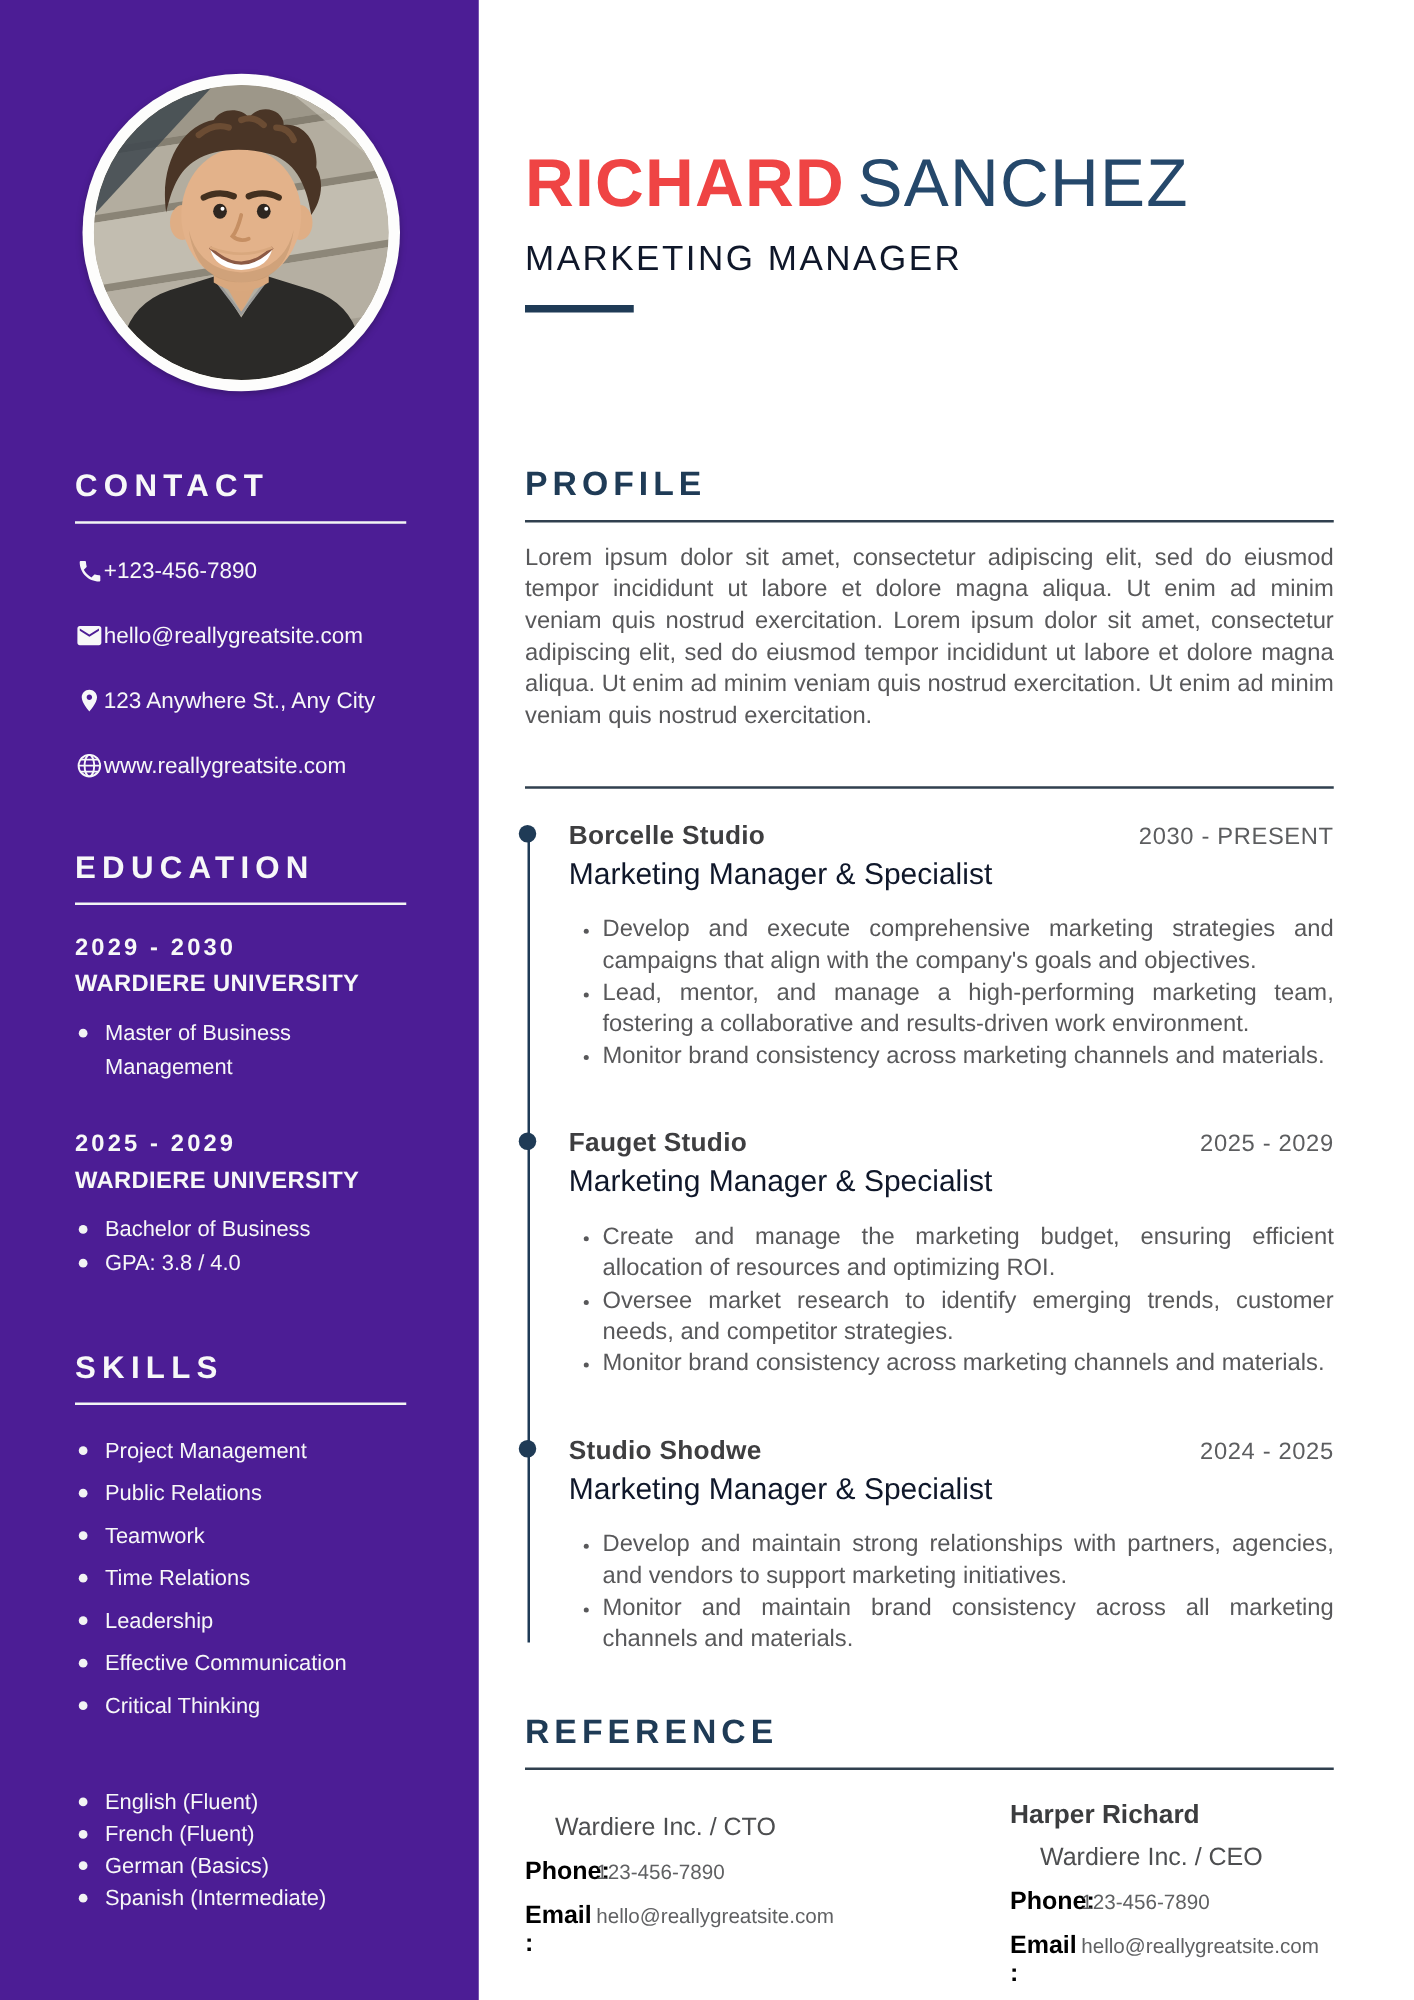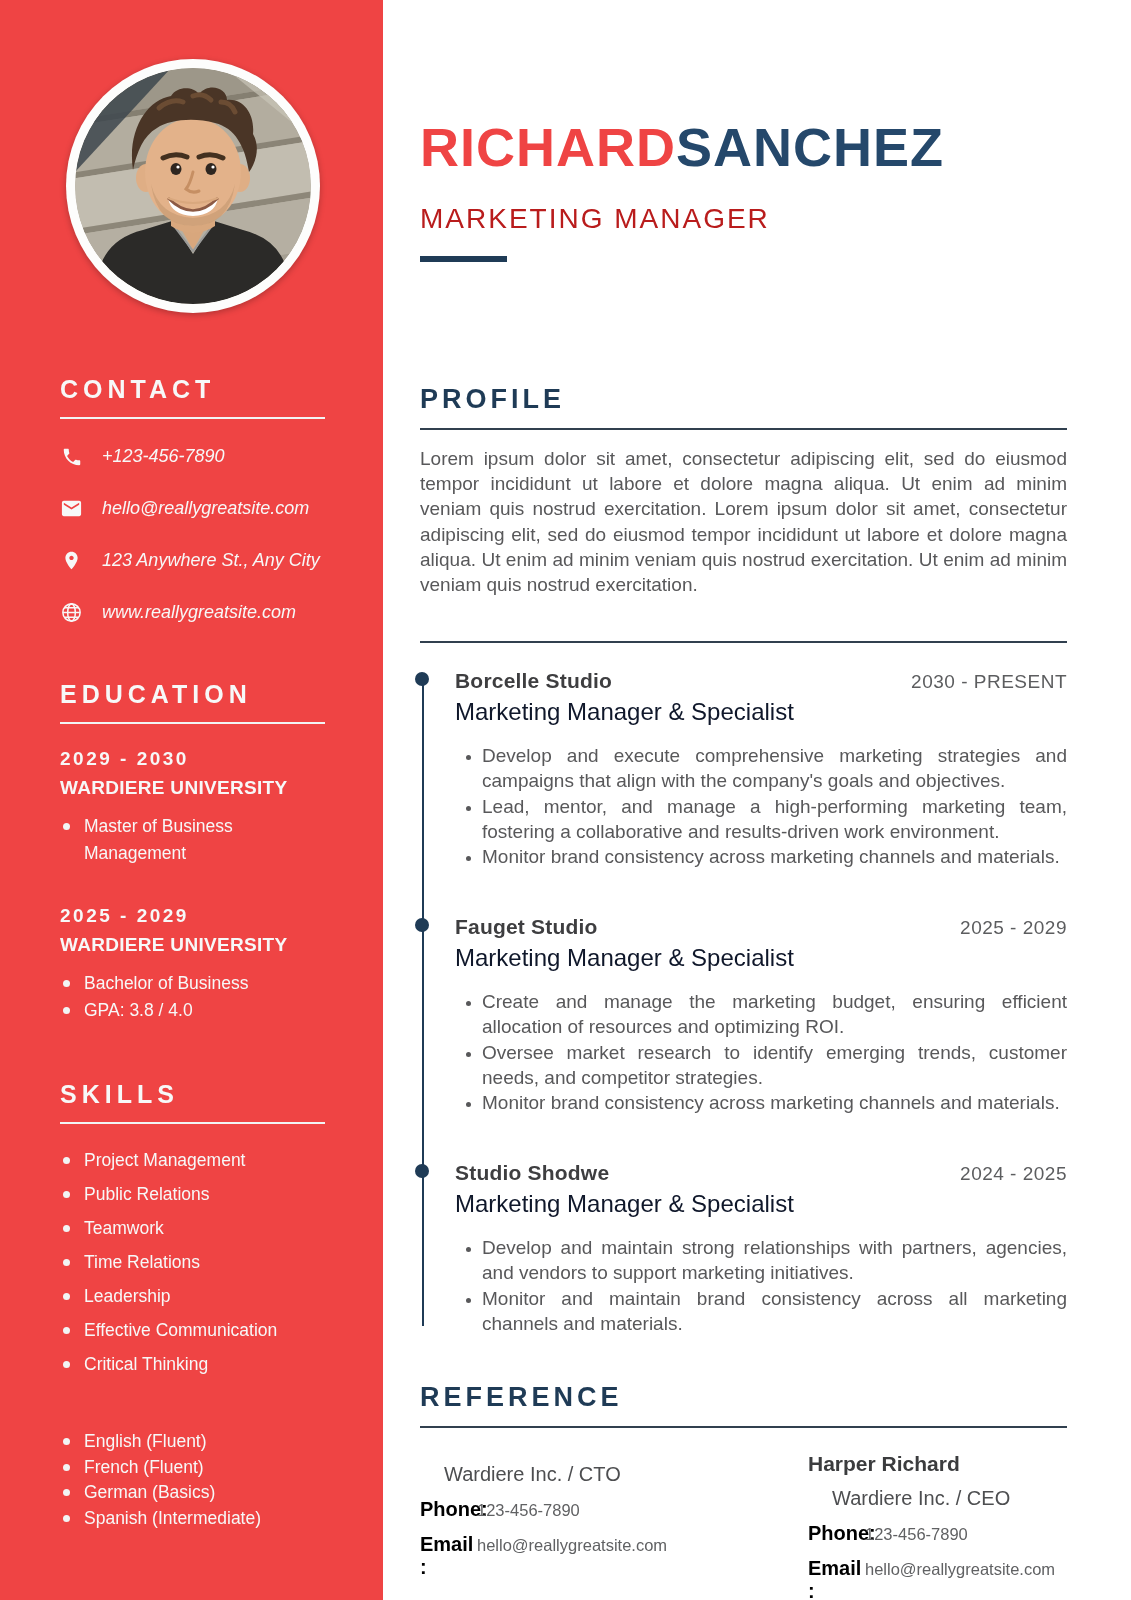--- a/index.html
+++ b/index.html
@@ -7,42 +7,42 @@
   body {
     height:1600px;
     font-family:"Liberation Sans", sans-serif;
     background:#ffffff;
     display:flex;
     overflow:hidden;
   }
   
   .sidebar {
     width:383px; flex:0 0 383px;
-    background:#ef4444;
+    background:#4c1d95;
     color:#f7f8f8;
     padding:0 58px 28px 60px;
   }
   .photo-ring {
     width:254px; height:254px;
     margin:59px auto 0;
     border-radius:50%;
     background:#fdfdfc;
     display:flex; align-items:center; justify-content:center;
     box-shadow:0 2px 6px rgba(0,0,0,.25);
   }
   .photo-ring svg { display:block; border-radius:50%; }
   .side-section { margin-top:56px; }
   .side-section.contact { margin-top:62px; }
   .side-heading {
     font-size:25px; font-weight:800; letter-spacing:5px;
     border-bottom:2px solid #f2f4f4;
     padding-bottom:13px;
   }
   .contact-list { margin-top:26px; }
-  .contact-item { display:flex; align-items:center; gap:19px; margin-bottom:29px; font-size:18px;font-style:italic; }
+  .contact-item { display:flex; align-items:center; margin-bottom:29px; font-size:18px; }
   .contact-item .cicon { width:23px; height:23px; flex:0 0 23px; display:flex; align-items:center; justify-content:center; }
   .edu-entry { margin-top:24px; }
   .edu-entry + .edu-entry { margin-top:38px; }
   .edu-dates { font-size:19px; font-weight:800; letter-spacing:2.5px; }
   .edu-school { font-size:19px; font-weight:800; margin-top:7px; letter-spacing:.3px; }
   .side-ul { list-style:none; margin-top:14px; }
   .side-ul li { position:relative; padding-left:24px; font-size:17.5px; line-height:27px; }
   .side-ul li::before {
     content:''; position:absolute; left:3px; top:10px;
     width:7px; height:7px; border-radius:50%; background:#f2f4f4;
@@ -52,22 +52,22 @@
   .skills-ul li::before { top:7px; }
   .lang-ul { margin-top:26px; }
   .lang-ul li { line-height:21px; margin-bottom:4.5px; }
   .lang-ul li::before { top:7px; }
 
   
   .main { flex:1; padding:0 64px 0 37px; }
   .name-block { margin-top:116px; }
   .name { font-size:54px; letter-spacing:1px; white-space:nowrap; }
   .name .first { font-weight:800; color:#ef4444; }
-  .name .last  { font-weight:700; color:#25486b; }
-  .role { margin-top:25px; font-size:28px; letter-spacing:2px; color:#b91c1c; }
+  .name .last  { font-weight:400; color:#25486b; margin-left:10px; }
+  .role { margin-top:13px; font-size:28px; letter-spacing:2px; color:#0f172a; }
   .name-bar { width:87px; height:6px; background:#1f3b56; margin-top:21px; }
 
   .main-section { }
   .main-heading { font-size:27px; font-weight:800; letter-spacing:4px; color:#1f3b56; }
   .rule { border-bottom:2px solid #31404f; margin-top:13px; }
   .profile-section { margin-top:122px; }
   .profile-text {
     margin-top:16px; font-size:19px; line-height:25.2px;
     color:#58585a; text-align:justify;
   }

